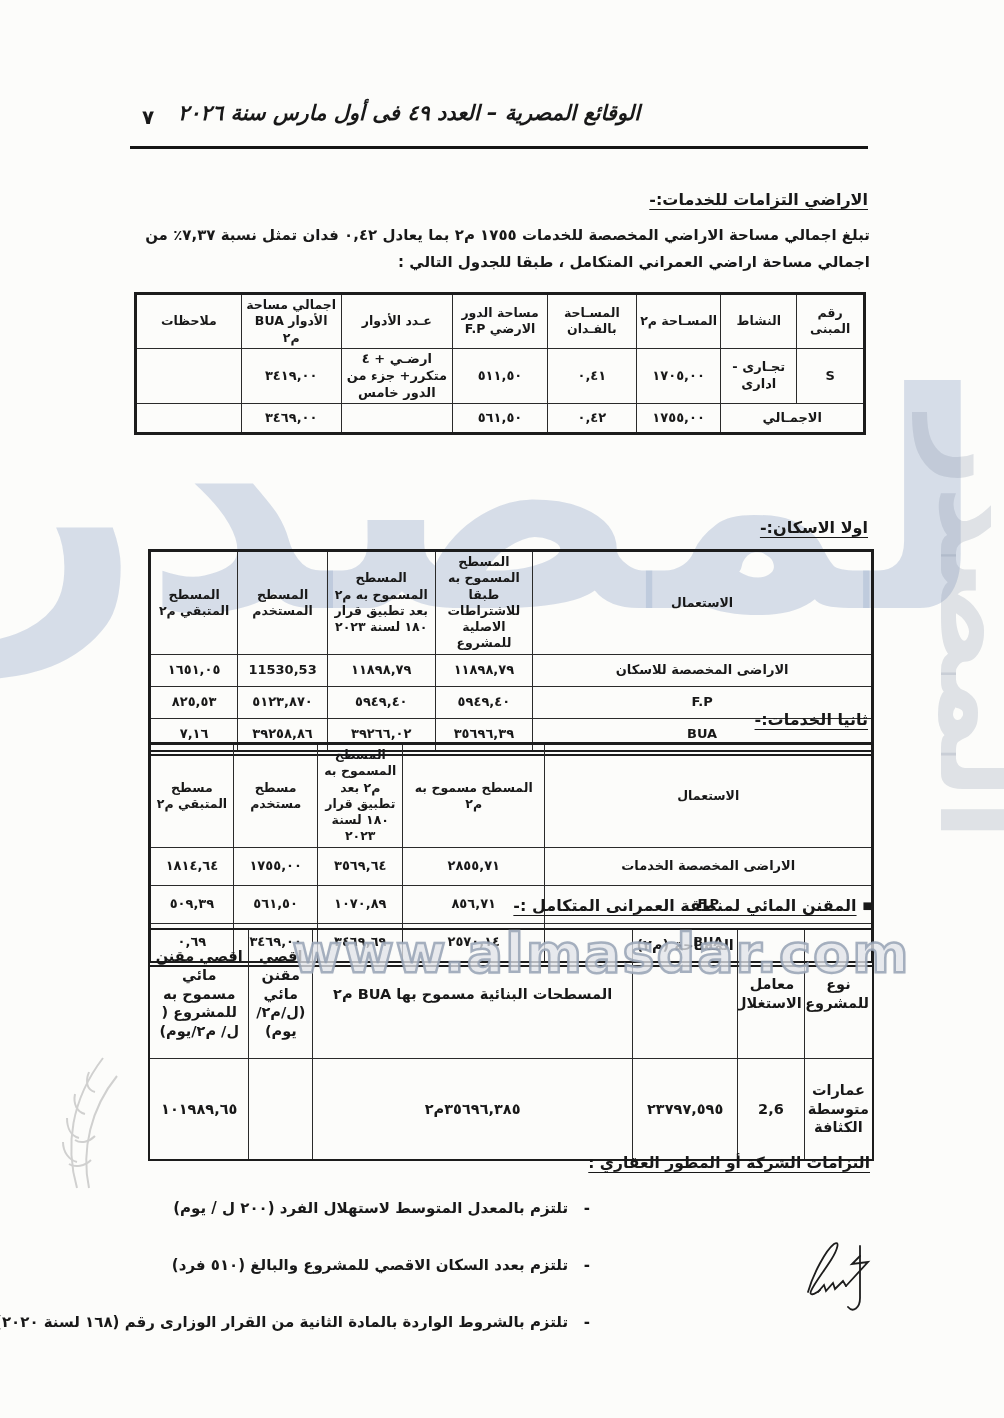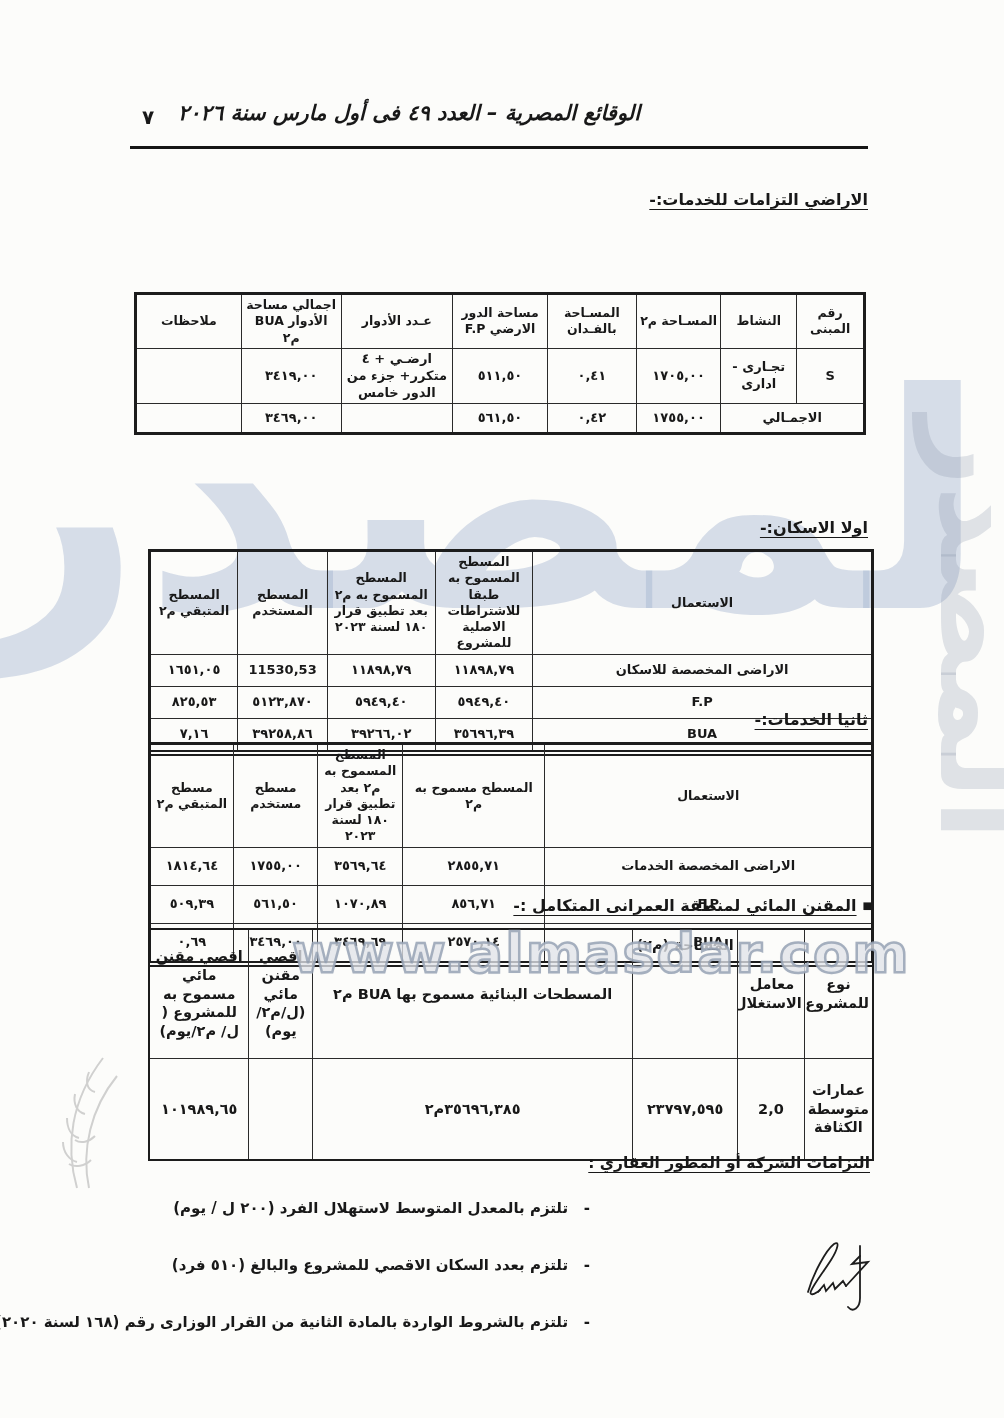--- a/index.html
+++ b/index.html
@@ -87,20 +87,21 @@
       <path d="M22,120 C14,118 8,110 8,100 M24,96 C16,94 12,86 12,76 M30,72 C22,70 18,62 20,52 M40,50 C32,48 30,40 34,30"></path>
       <path d="M36,118 C30,124 20,126 14,122 M40,94 C34,100 26,102 20,98"></path>
     </g>
   </svg>
 
   <div class="ct hdr-num">٧</div>
   <div class="ct hdr-title">الوقائع المصرية – العدد ٤٩ فى أول مارس سنة ٢٠٢٦</div>
   <div class="ct hdr-rule"></div>
 
   <div class="ct sec-title t1">الاراضي التزامات للخدمات:-</div>
+  <div class="ct para">تبلغ اجمالي مساحة الاراضي المخصصة للخدمات ١٧٥٥ م٢ بما يعادل ٠,٤٢ فدان  تمثل نسبة ٧,٣٧٪ من اجمالي مساحة اراضي العمراني المتكامل ، طبقا للجدول التالي :</div>
 
   <table class="tbl tbl1">
     <colgroup>
       <col style="width:9.3%">
         <col style="width:10.4%">
         <col style="width:11.6%">
         <col style="width:12.2%">
       <col style="width:13.0%">
         <col style="width:15.3%">
         <col style="width:13.7%">
@@ -240,21 +241,21 @@
         <tr>
       <th>نوع للمشروع</th>
       <th>معامل الاستغلال</th>
       <th class="top">المساحة (م٢)</th>
       <th>المسطحات البنائية مسموح بها BUA م٢</th>
       <th>اقصي مقنن مائي (ل/م٢/يوم)</th>
       <th>اقصي مقنن مائي مسموح به للمشروع ( ل/ م٢/يوم)</th>
     </tr>
     <tr>
       <td>عمارات متوسطة الكثافة</td>
-      <td>2,0</td>
+      <td>2,6</td>
       <td>٢٣٧٩٧,٥٩٥</td>
       <td>٣٥٦٩٦,٣٨٥م٢</td>
       <td></td>
       <td>١٠١٩٨٩,٦٥</td>
     </tr>
   </tbody>
     </table>
 
   <div class="ct sec-title obl-title">التزامات الشركة أو المطور العقاري :</div>
   <div class="ct obl-list">

